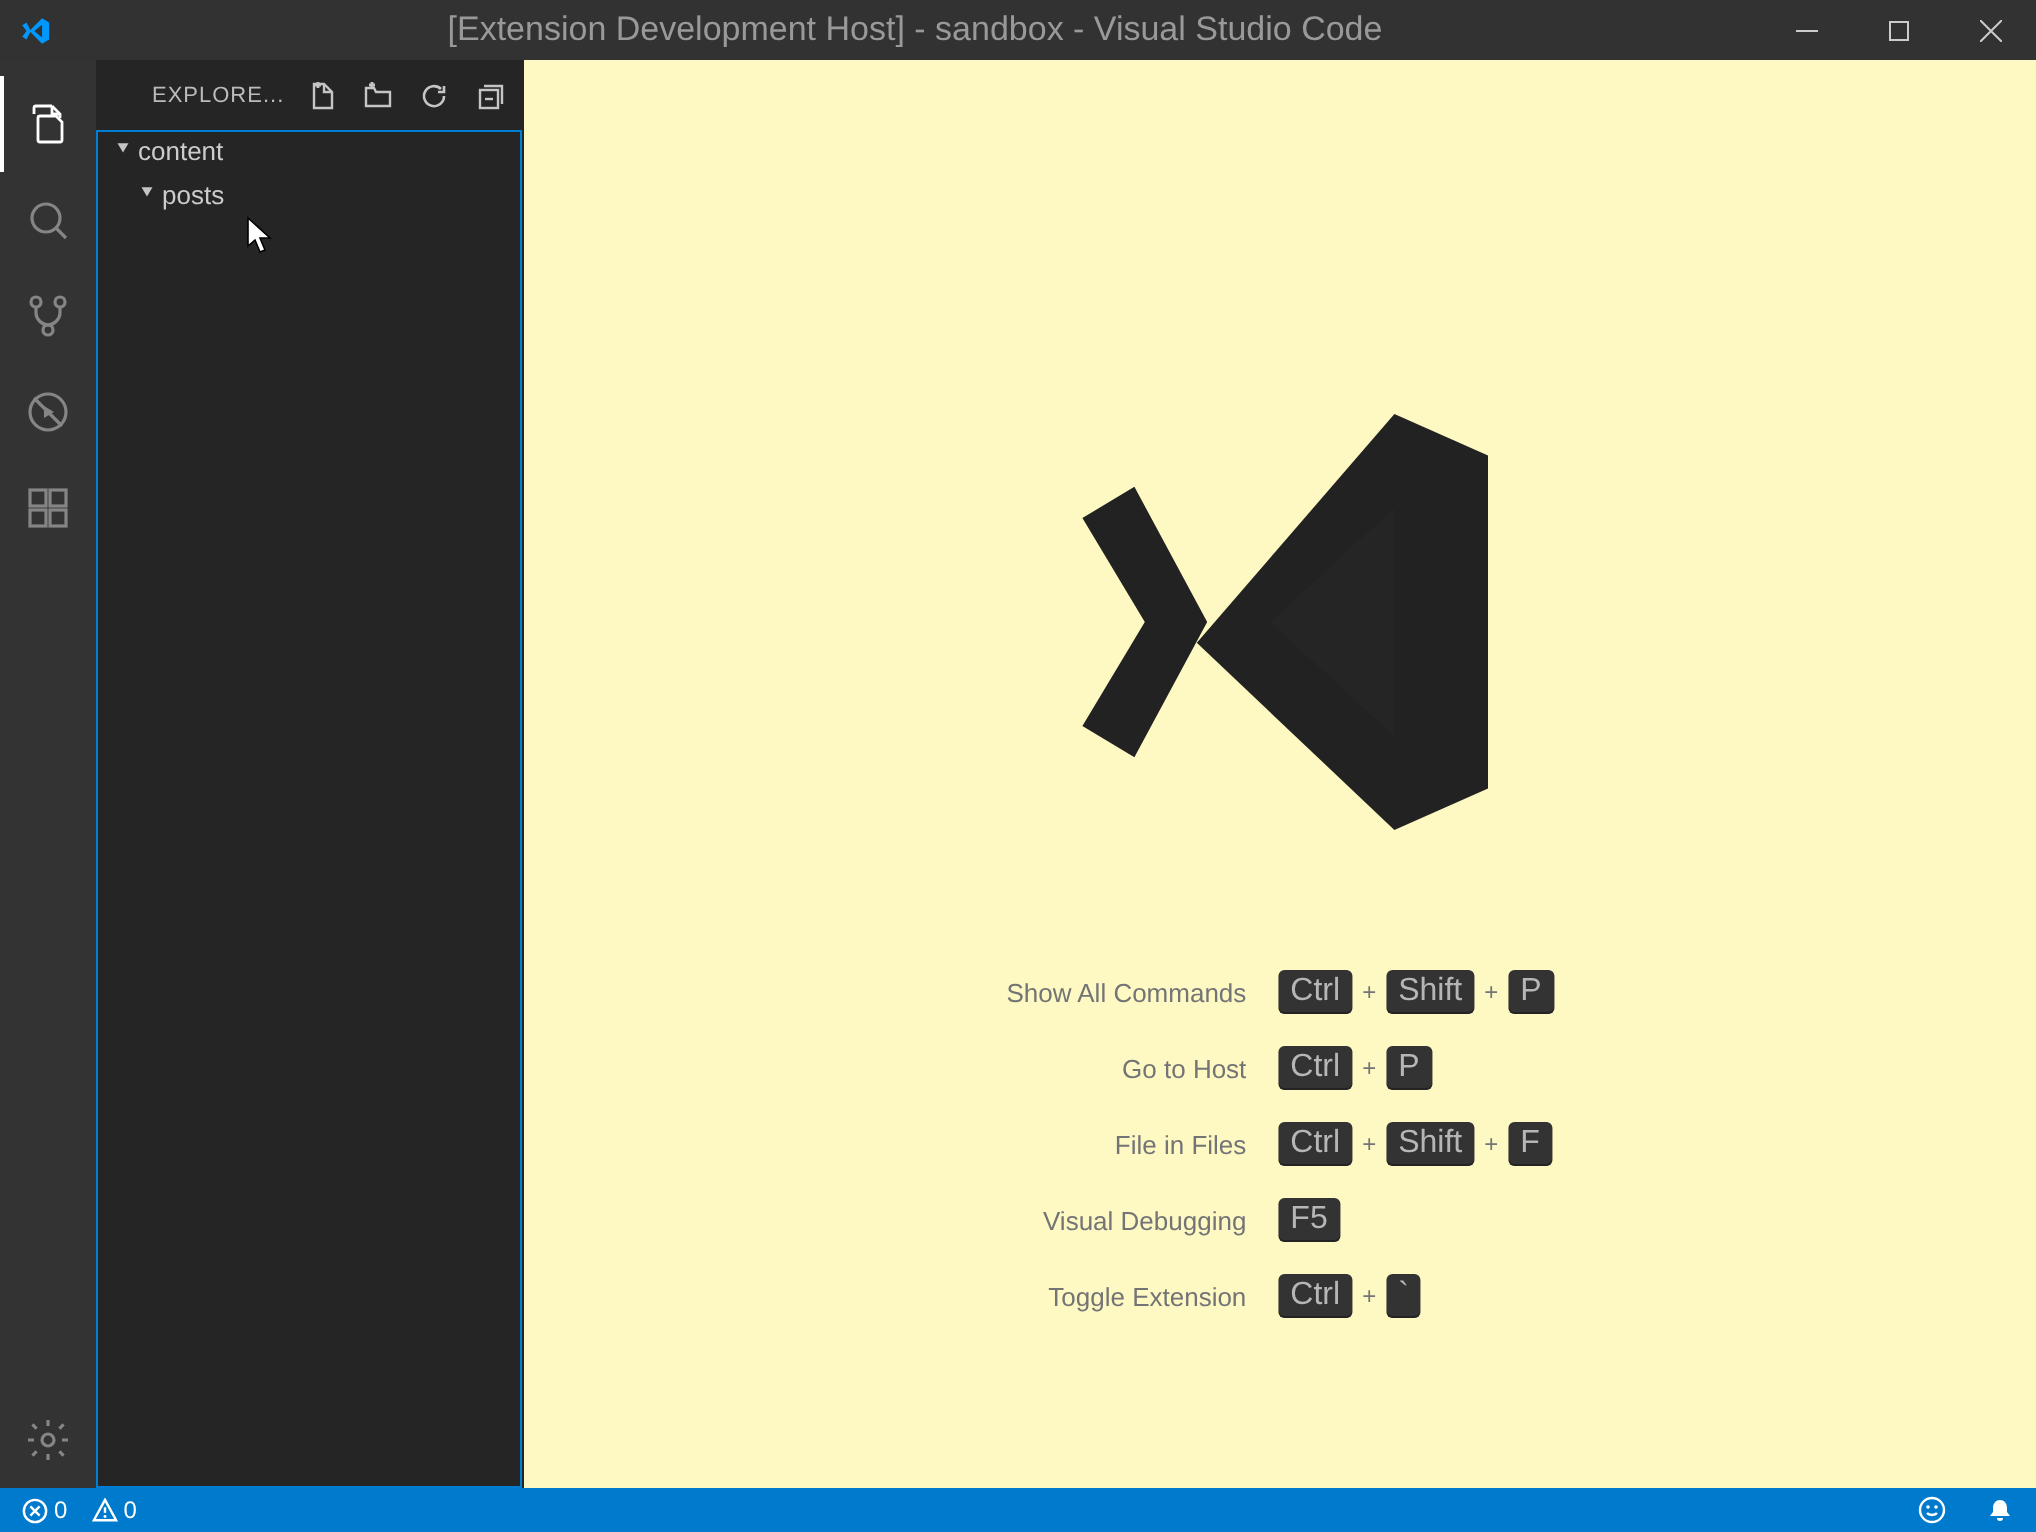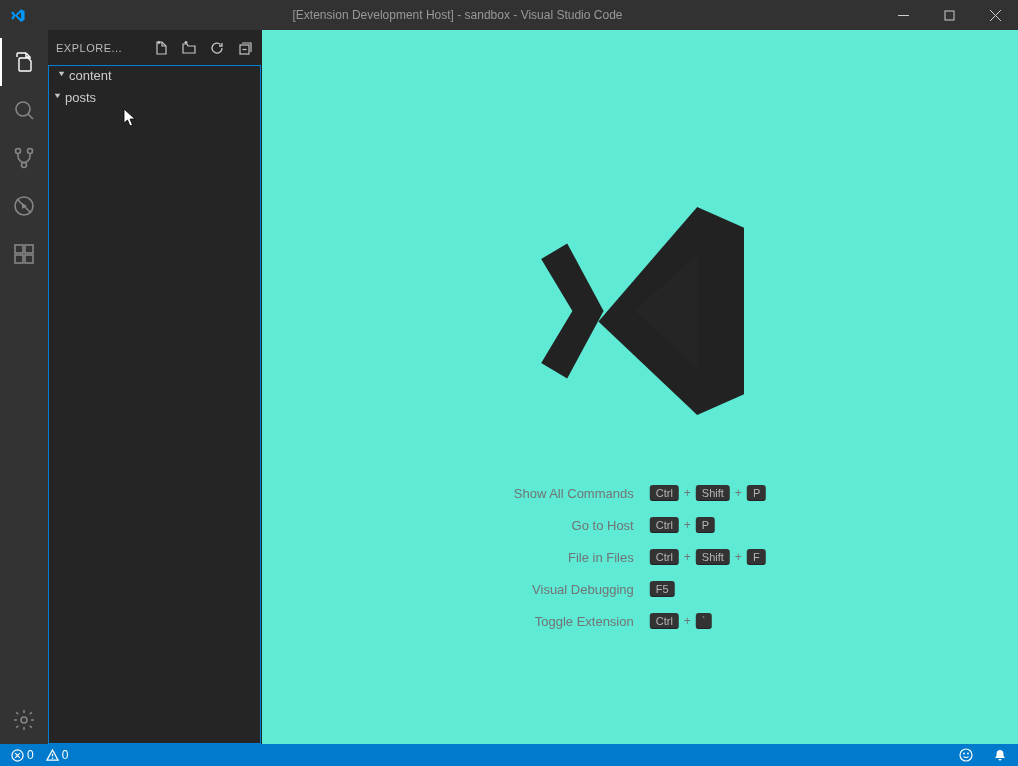--- a/index.html
+++ b/index.html
@@ -23,21 +23,21 @@
   .titlebar-icon {
     width: 35px;
     display: flex;
     align-items: center;
     justify-content: center;
   }
   .titlebar-title {
     flex: 1;
     text-align: center;
     color: #999999;
-    font-size: 12px;
+    font-size: 17px;
   }
   .window-controls {
     display: flex;
   }
   .window-btn {
     width: 46px;
     height: 30px;
     display: flex;
     align-items: center;
     justify-content: center;
@@ -83,21 +83,21 @@
     width: 214px;
     background: #252526;
     border-right: 1px solid #252526;
     display: flex;
     flex-direction: column;
   }
   .sidebar-header {
     height: 35px;
     display: flex;
     align-items: center;
-    padding: 0 8px 0 8px;
+    padding: 0 8px 0 28px;
     color: #bbbbbb;
     font-size: 11px;
     letter-spacing: 0.5px;
   }
   .sidebar-header-title {
     flex: 1;
     overflow: hidden;
     white-space: nowrap;
   }
   .sidebar-header-actions {
@@ -122,21 +122,21 @@
     cursor: pointer;
   }
   .tree-item .twistie {
     width: 16px;
     display: inline-flex;
     justify-content: center;
     color: #c5c5c5;
   }
   .editor-area {
     flex: 1;
-    background: #5eead4;
+    background: #fef9c3;
     position: relative;
     display: flex;
     flex-direction: column;
     align-items: center;
     justify-content: center;
   }
   .watermark-logo {
     opacity: 1;
     margin-top: -150px;
   }
@@ -159,21 +159,21 @@
   .cmd-keys {
     display: flex;
     align-items: center;
     gap: 5px;
     color: #737475;
   }
   .key {
     background: #333333;
     border-radius: 3px;
     padding: 2px 6px;
-    font-size: 11px;
+    font-size: 16px;
     color: #b5b6b7;
     box-shadow: inset 0 -1px 0 rgba(0,0,0,0.3);
   }
   .keysep { color: #737475; font-size: 12px; }
   .status-bar {
     height: 22px;
     background: #007acc;
     display: flex;
     align-items: center;
     color: #ffffff;
@@ -312,21 +312,21 @@
     </div>
     <div class="tree">
       <div class="tree-item" style="padding-left: 4px">
         <span class="twistie">
           <svg width="11" height="11" viewBox="0 0 12 12">
               <path fill="#c5c5c5" d="M3 4l6 0-3 5z"></path>
             </svg>
         </span>
         <span>content</span>
       </div>
-      <div class="tree-item" style="padding-left: 0">
+      <div class="tree-item" style="padding-left: 16px">
         <span class="twistie">
           <svg width="11" height="11" viewBox="0 0 12 12">
               <path fill="#c5c5c5" d="M3 4l6 0-3 5z"></path>
             </svg>
         </span>
         <span>posts</span>
       </div>
     </div>
   </div>
 

